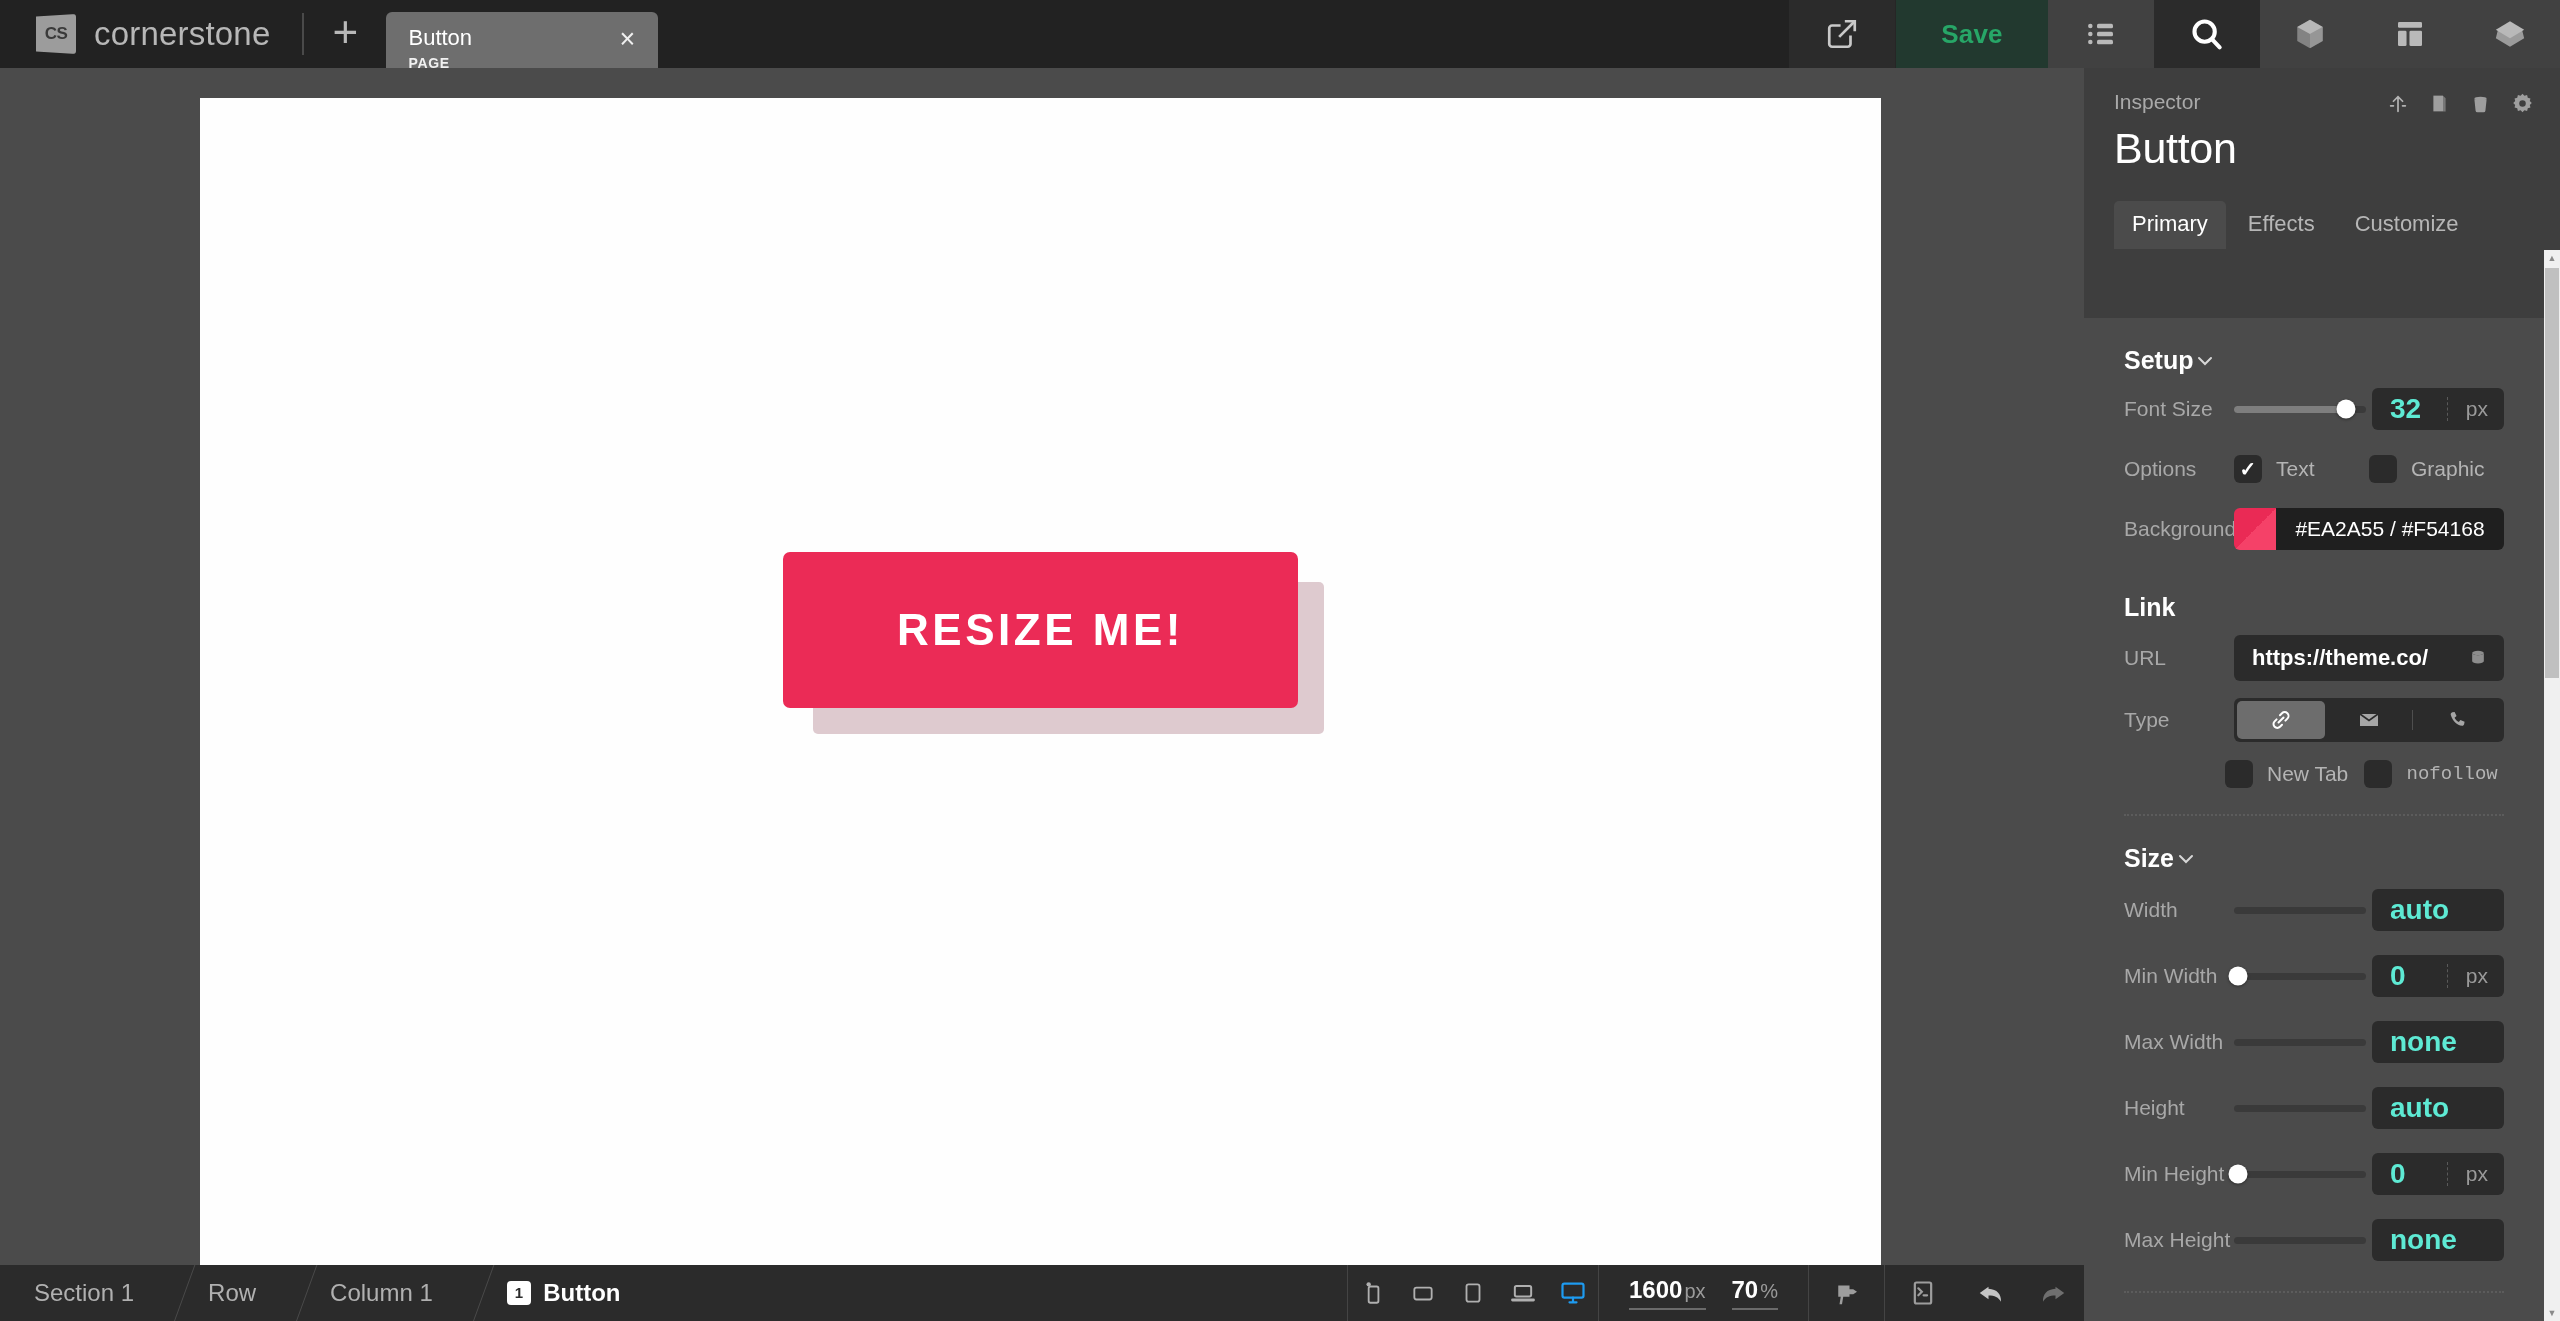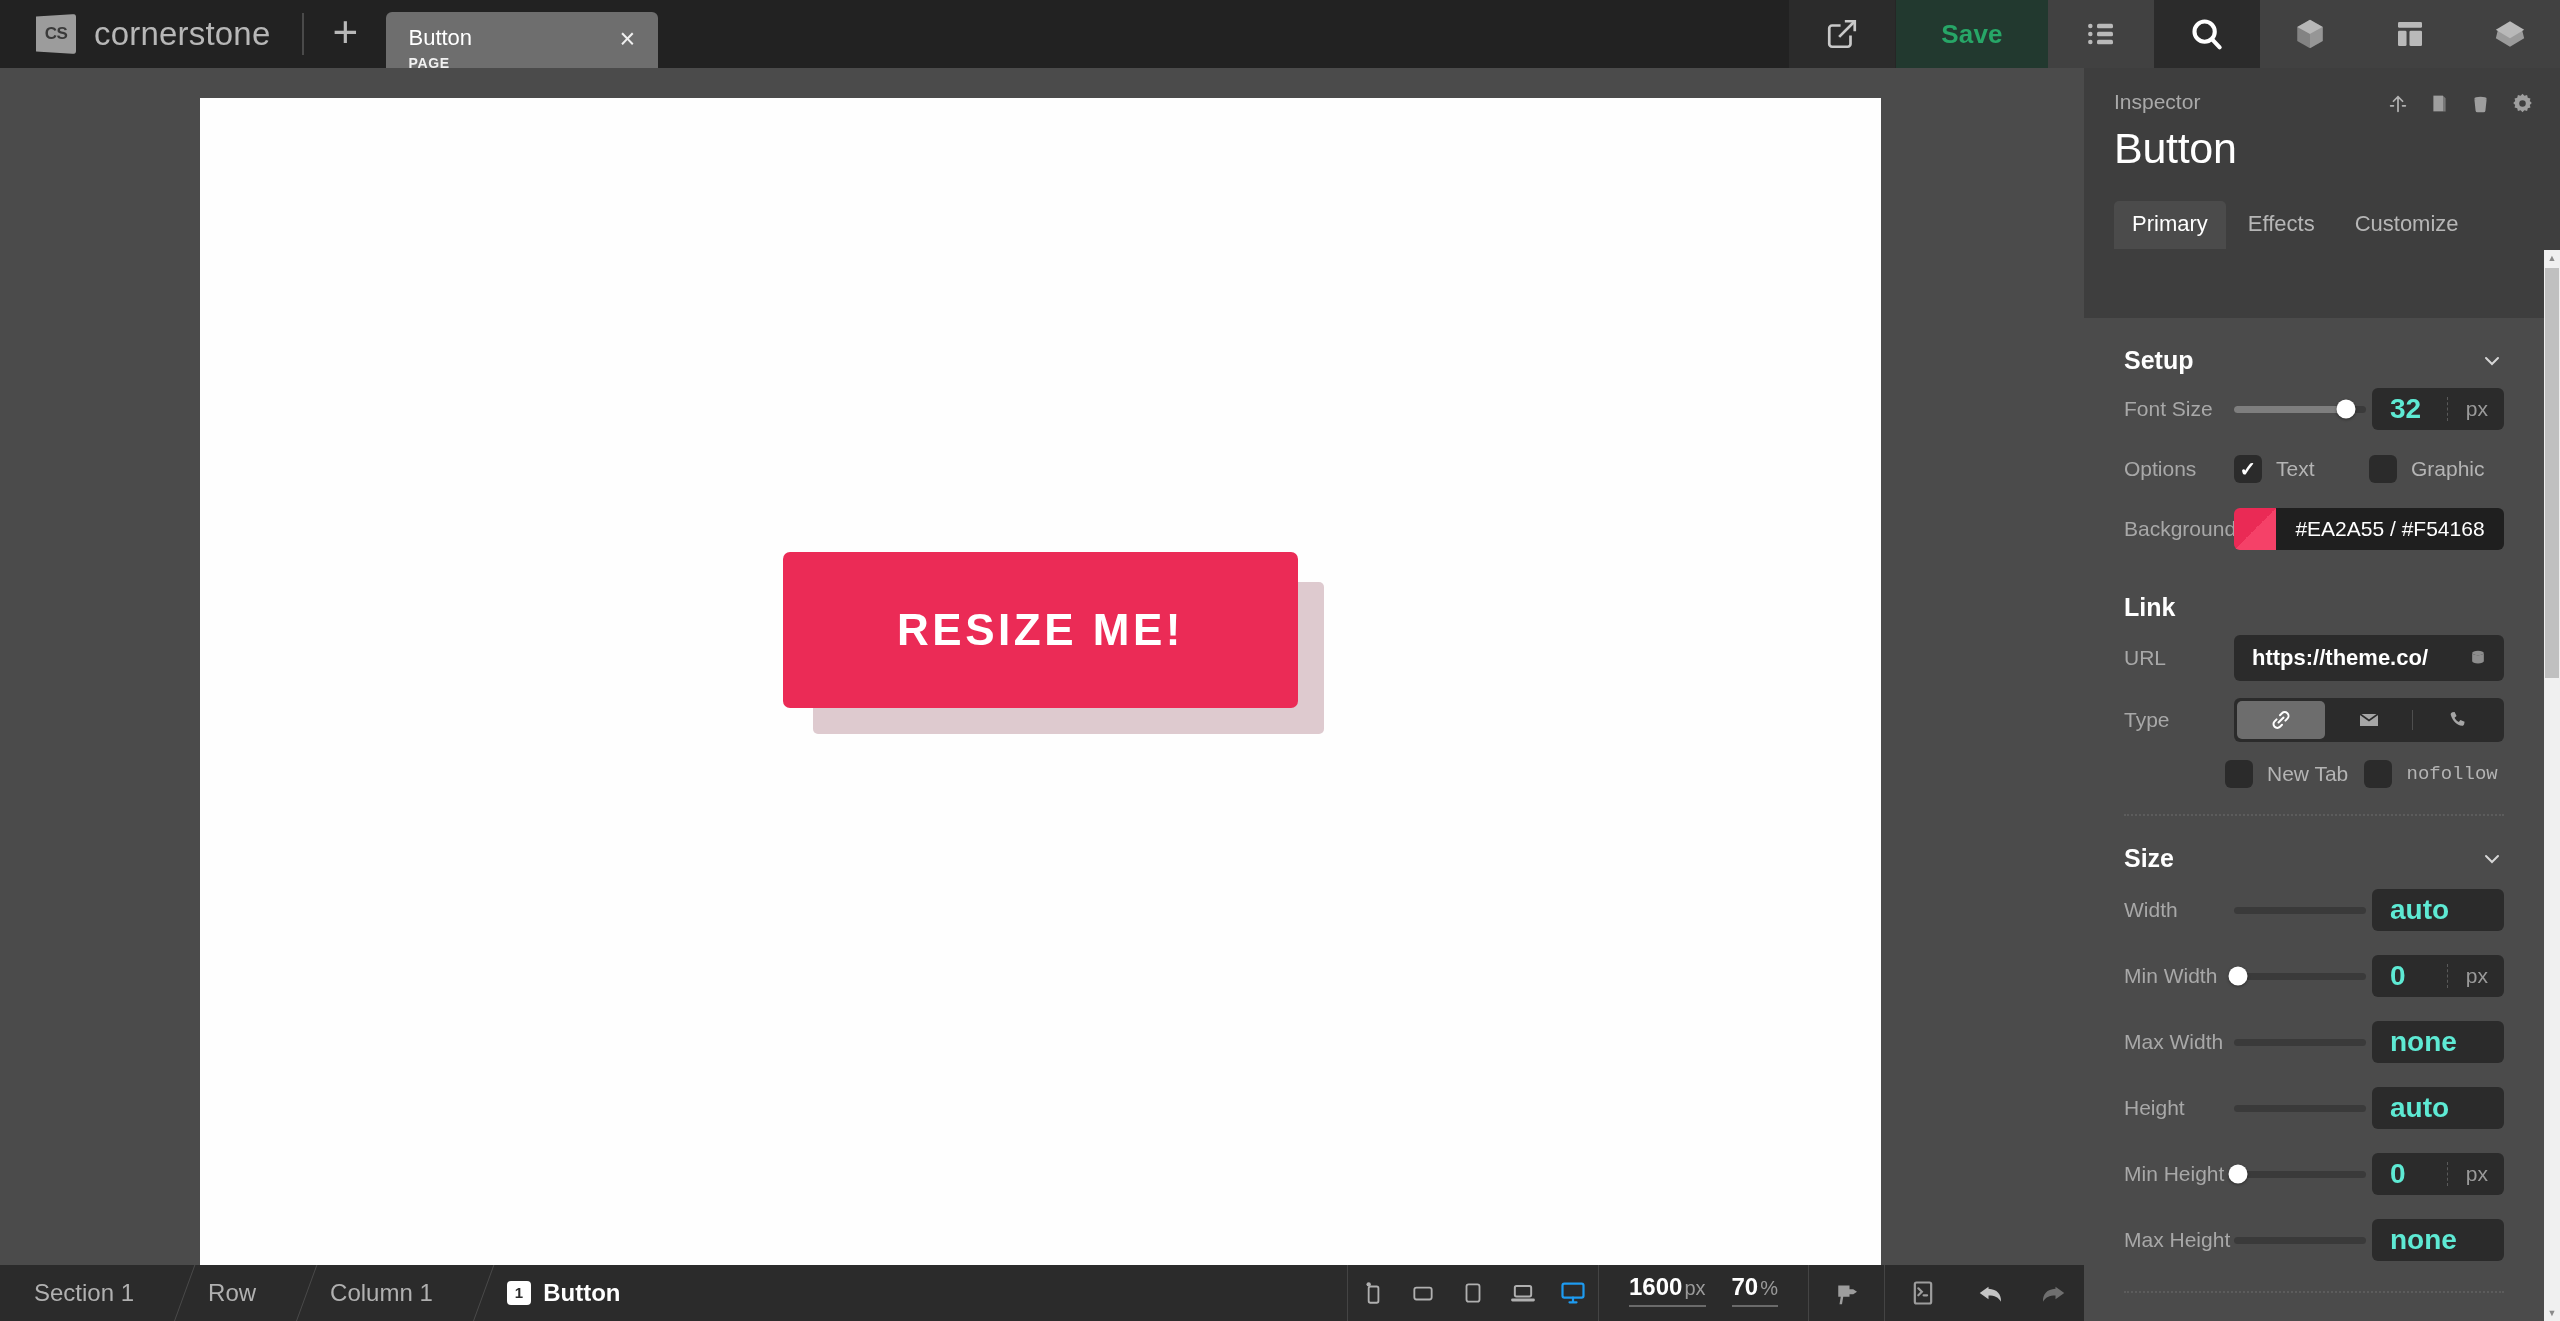--- a/index.html
+++ b/index.html
@@ -95,21 +95,21 @@
   .crumb.last{ color:#ffffff; font-weight:bold; }
   .crumb.last::after{ display:none; }
   .crumb-badge{
     background:#ffffff; color:#2b2b2b; font-size:15px; font-weight:bold;
     border-radius:4px; padding:2px 8px; line-height:1.3;
   }
   .bb-spacer{ flex:1; }
   .vp-group{ display:flex; align-items:stretch; border-left:1px solid #444; }
   .vp-btn{ width:50px; display:flex; align-items:center; justify-content:center; }
   .zoom-group{
-    display:flex; align-items:flex-end; gap:26px; padding:14px 30px;
+    display:flex; align-items:center; gap:26px; padding:8px 30px;
     border-left:1px solid #444;
   }
   .zm{ display:flex; align-items:baseline; border-bottom:2px solid #6a6a6a; padding-bottom:4px; }
   .zm b{ color:#ffffff; font-size:24px; font-weight:bold; }
   .zm i{ color:#9a9a9a; font-size:20px; font-style:normal; margin-left:2px; }
   .bb-icon{
     width:76px; display:flex; align-items:center; justify-content:center;
     border-left:1px solid #444;
   }
   .bb-icon.nb{ border-left:none; width:62px; }
@@ -128,21 +128,21 @@
     padding:10px 18px 12px 18px; color:#b6b6b6; font-size:22px;
     border-radius:5px 5px 0 0;
   }
   .itab.sel{ background:#4b4b4b; color:#ffffff; }
 
   .panel{
     position:absolute; left:0; right:16px; top:250px; bottom:0;
     background:#4b4b4b; overflow:hidden;
   }
   .sect-title{
-    display:flex; align-items:center; justify-content:space-between;
+    display:flex; align-items:center; 
     padding:28px 40px 4px 40px;
   }
   .sect-title h3{ color:#ffffff; font-size:25px; font-weight:bold; }
   .row{
     display:flex; align-items:center; padding:0 40px; height:60px; gap:0;
   }
   .row .lbl{ color:#a8a8a8; font-size:21px; width:110px; flex:none; }
   .slider{ width:132px; height:7px; background:#3a3a3a; border-radius:4px; position:relative; margin-right:6px; }
   .slider .fill{ position:absolute; left:0; top:0; bottom:0; background:#7e7e7e; border-radius:4px; }
   .slider .knob{

